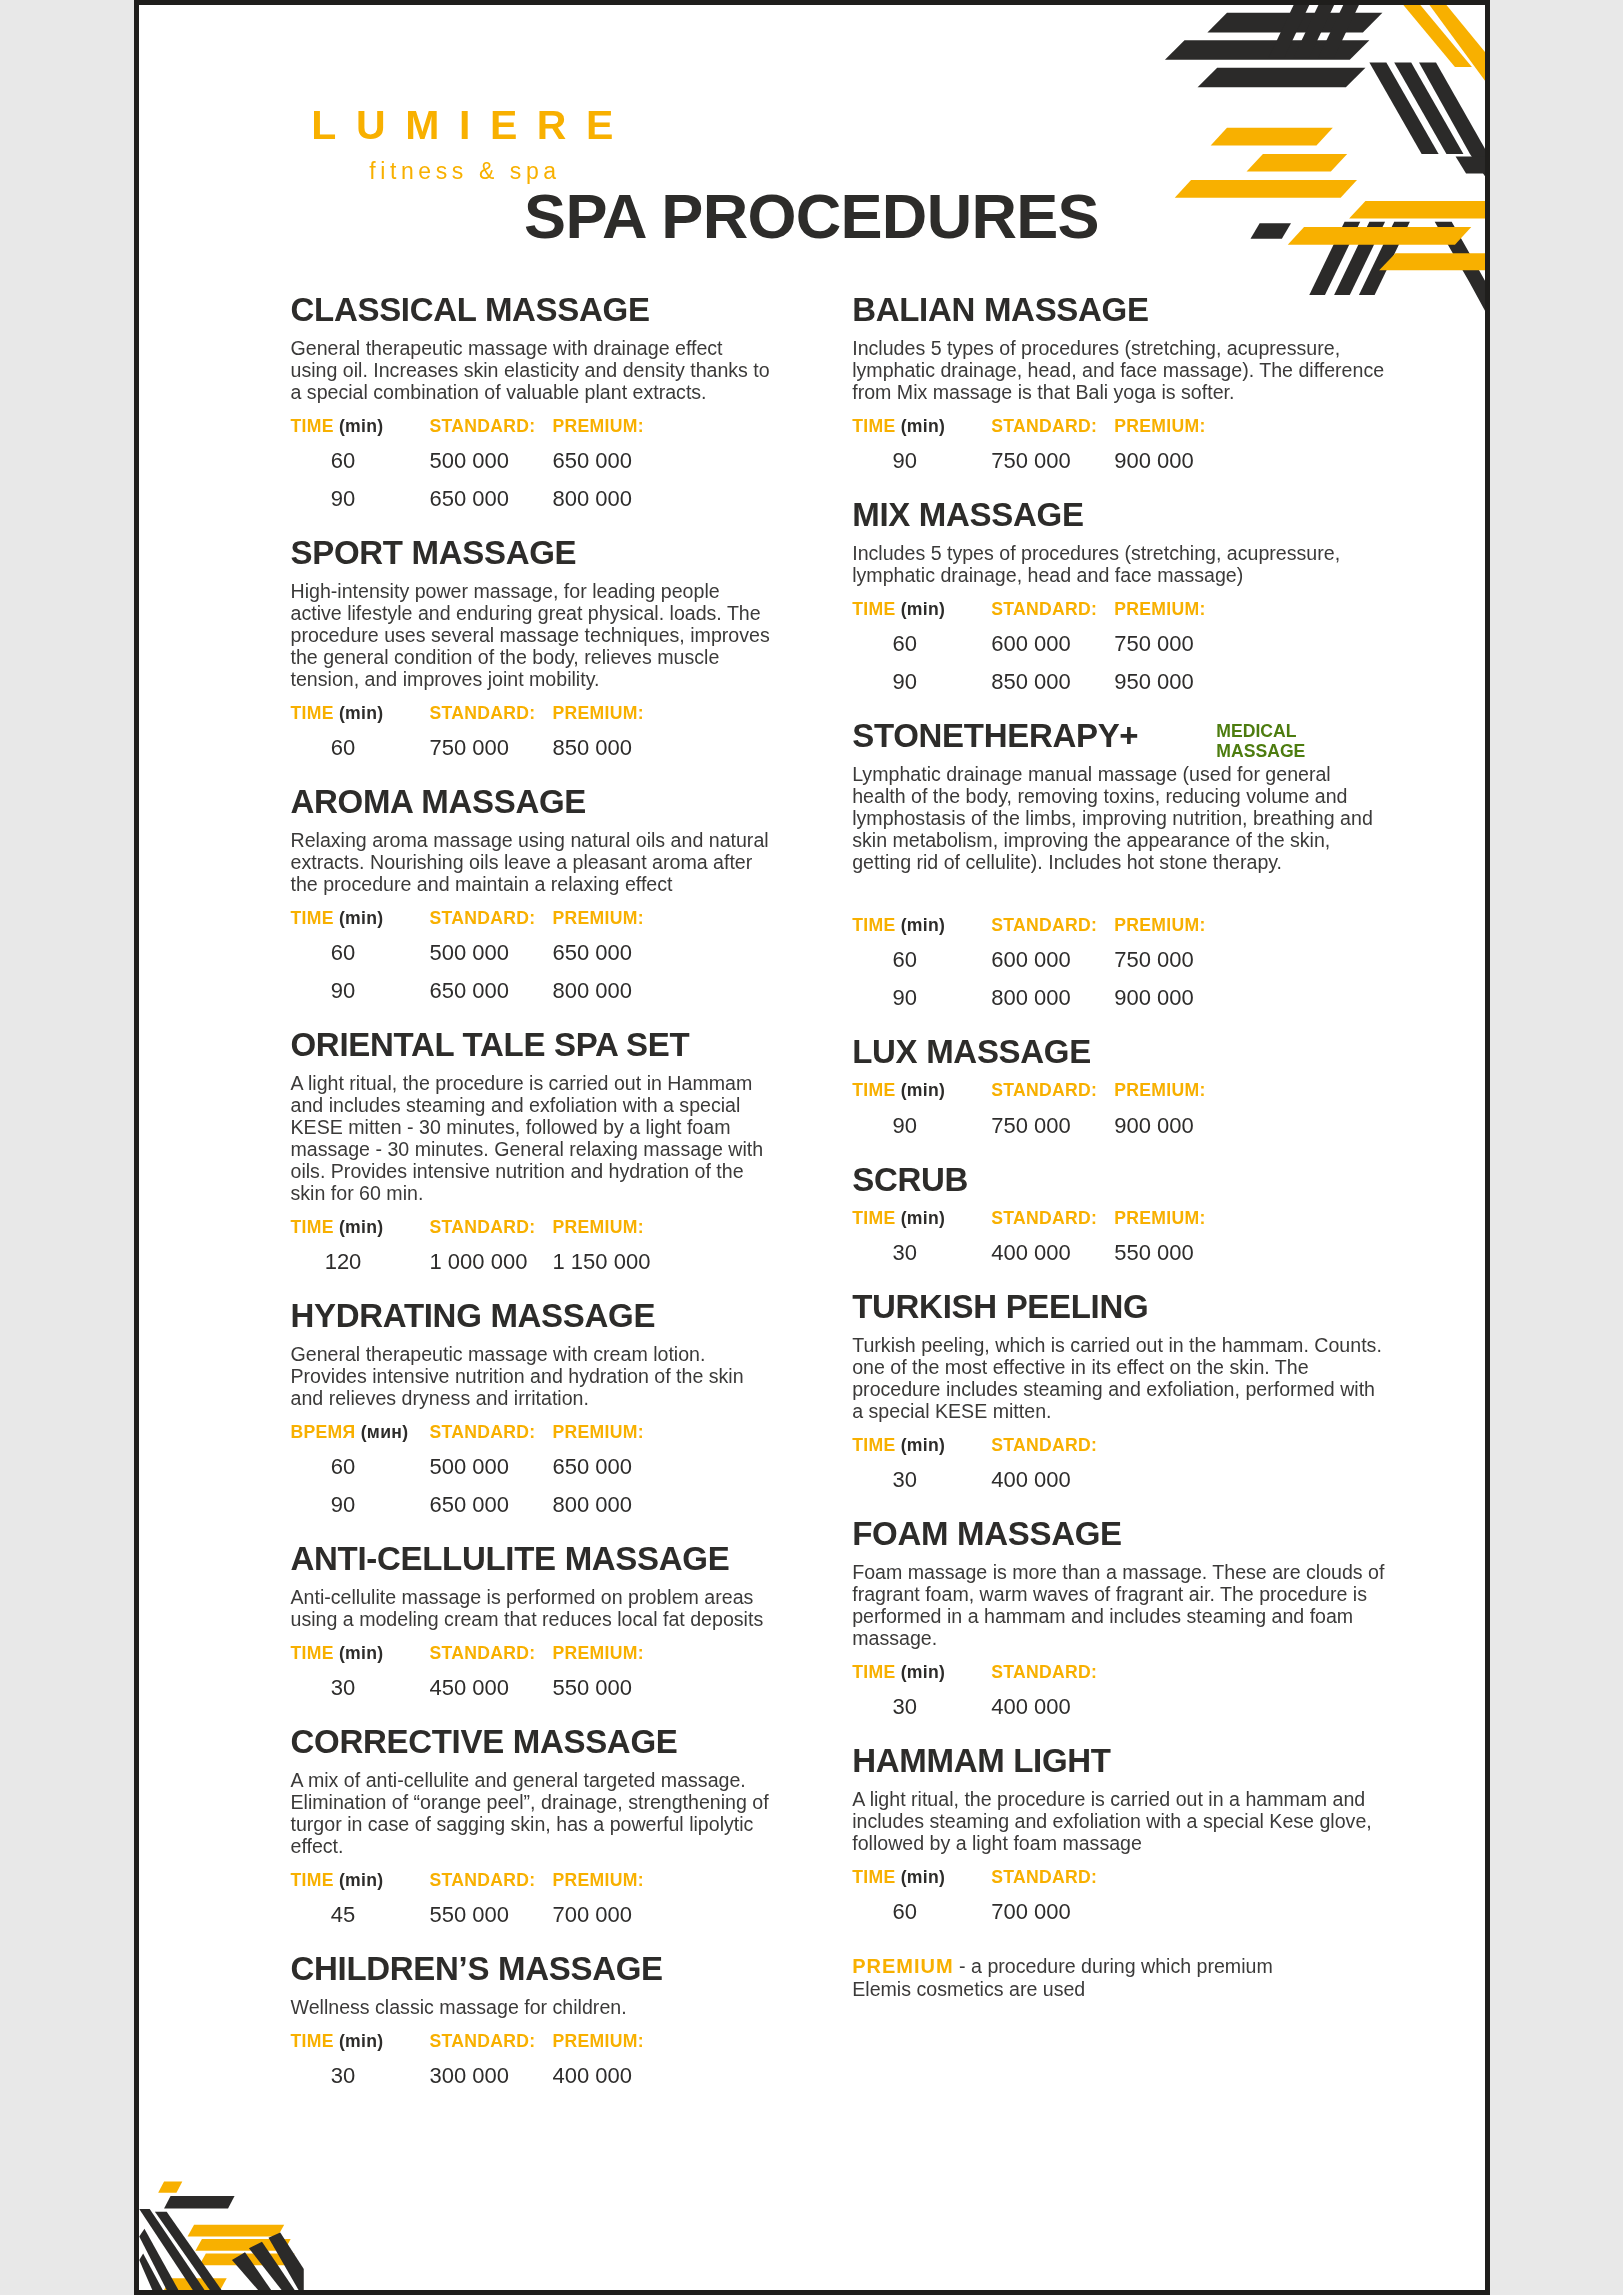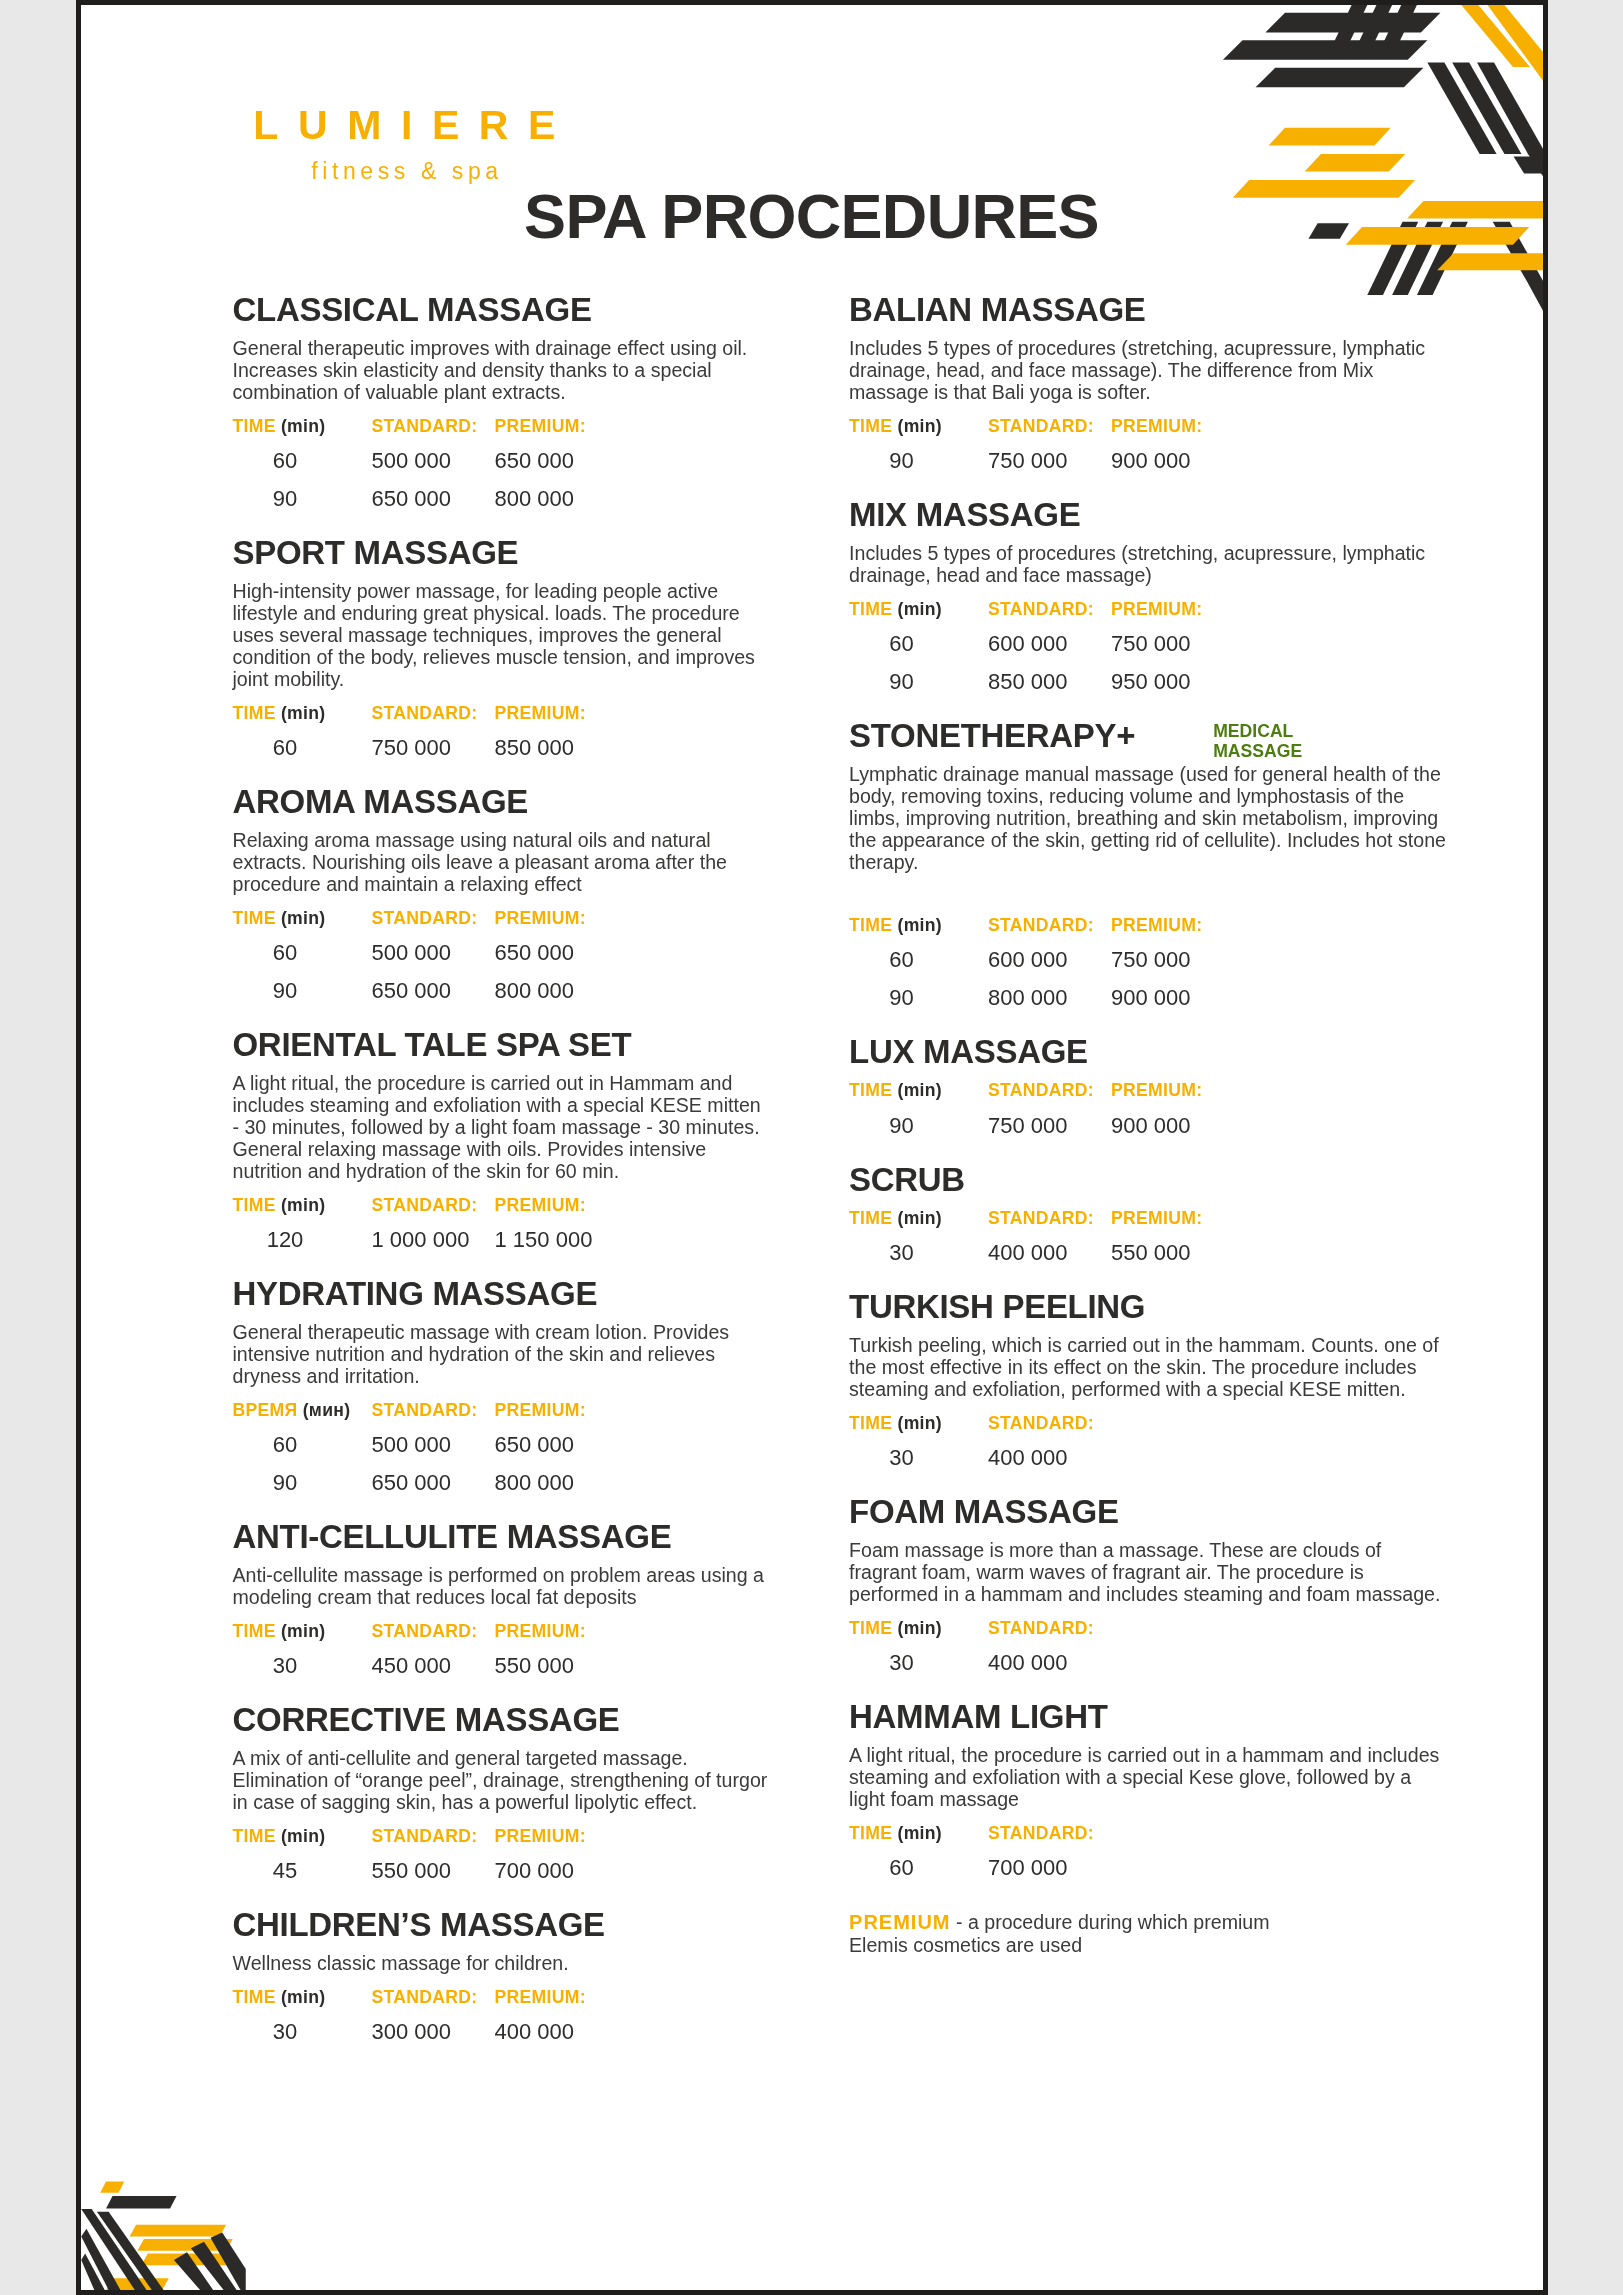--- a/index.html
+++ b/index.html
@@ -1,19 +1,19 @@
 <!DOCTYPE html>
 <html style="font-size:10.5px"><head>
 <meta charset="utf-8">
 <style>
   * { margin:0; padding:0; box-sizing:border-box; }
   html,body { background:#e8e8e8; }
   body { font-family:"Liberation Sans","DejaVu Sans",sans-serif; }
   .page {
-    position:relative; width:1472px; height:2295px; margin:0 auto;
+    position:relative; width:1356px; height:2295px; margin:0 auto;
     background:#ffffff; border:5.9px solid #1f1e1c; overflow:hidden;
     color:#2d2c2a;
     padding-left:17px;
   }
   
   .logo { position:absolute; top:97px; left:163px; width:327px; text-align:center; }
   .brand {
     color:#f8b000; font-size:41px; font-weight:700; letter-spacing:19.6px;
     white-space:nowrap; text-indent:9.8px;
   }
@@ -134,21 +134,21 @@
     <h1 class="page-title">SPA PROCEDURES</h1>
   </header>
 
   <main class="columns">
     <div class="col col-left">
         <section class="proc">
     <div class="title-row">
       <h2 class="proc-title">CLASSICAL MASSAGE</h2>
 
     </div>
-    <p class="desc">General therapeutic improves with drainage effect using oil. Increases skin elasticity and density thanks to a special combination of valuable plant extracts.</p>
+    <p class="desc">General therapeutic massage with drainage effect using oil. Increases skin elasticity and density thanks to a special combination of valuable plant extracts.</p>
     <div class="ptable">
       <div class="thead">
         <span class="th"><span class="gold">TIME</span> <span class="unit">(min)</span></span>
         <span class="th gold">STANDARD:</span>
         <span class="th gold">PREMIUM:</span>
       </div>
       <div>
               <div class="tr">
                 <span class="td t">60</span>
                 <span class="td s">500 000</span>

